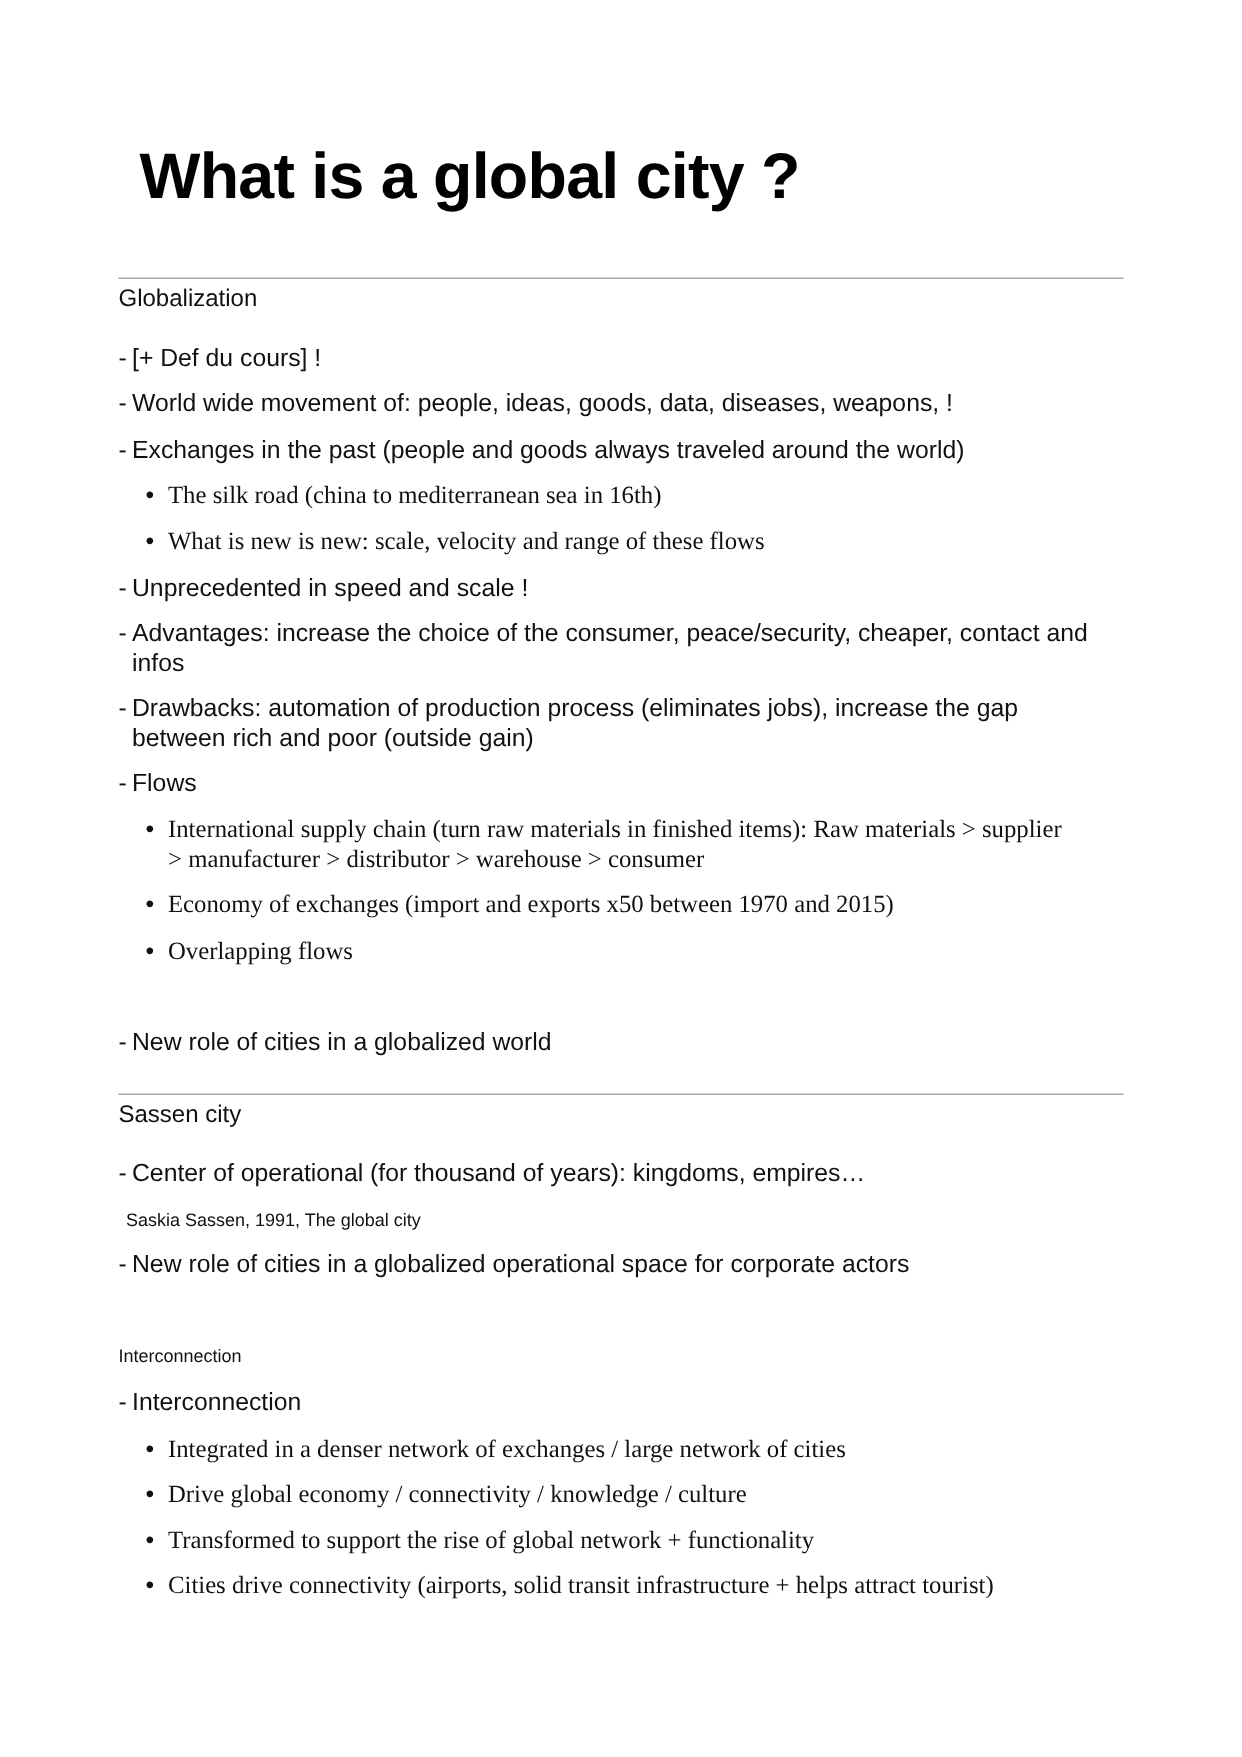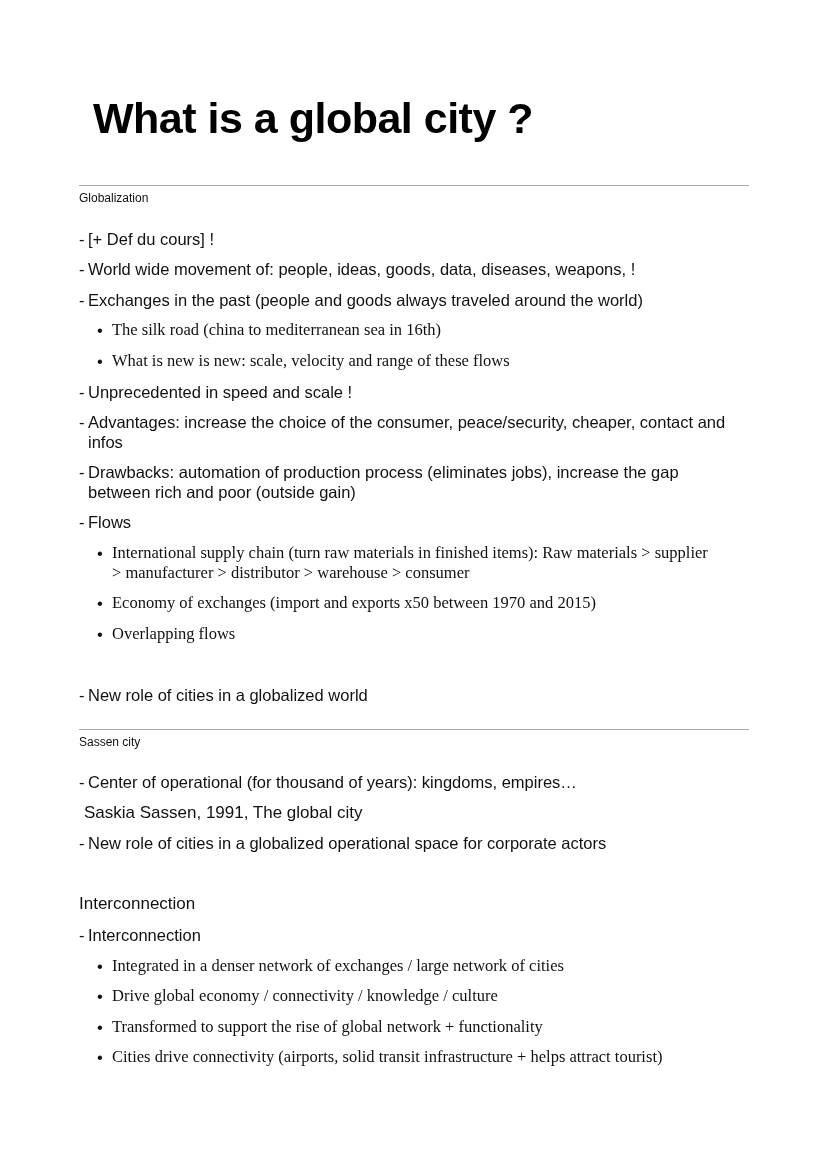--- a/index.html
+++ b/index.html
@@ -2,28 +2,28 @@
 <html><head>
 <meta charset="utf-8">
 <style>
   html, body { margin: 0; padding: 0; background: #ffffff; }
   body { width: 828px; height: 1171px; position: relative; overflow: hidden;
          font-family: "Liberation Sans", sans-serif; color: #111; }
   .page { position: absolute; left: 79px; top: 0; width: 670px; }
   h1 { position: absolute; left: 0; top: 80px; margin: 14px; font-size: 43px; font-weight: bold;
        letter-spacing: -0.5px; color: #000; white-space: nowrap; text-align: center; }
   .rule { position: absolute; left: 0; width: 670px; height: 0; border-top: 1.5px solid #a8a8a8; }
-  .section-title { position: absolute; left: 0; margin: 0; font-size: 12px; font-weight: normal; color: #111; }
+  .section-title { position: absolute; left: 0; margin: 0; font-size: 16px; font-weight: normal; color: #111; }
   .line { position: absolute; left: 0; font-size: 16.5px; line-height: 20px; color: #111; }
   .dash { position: absolute; left: 0; top: 0; width: 12px; }
   .dash-text { display: block; margin-left: 9px; width: 655px; }
   .bullet-row { position: absolute; left: 16px; font-size: 16.5px; line-height: 20px; }
   .bullet { position: absolute; left: 2px; top: 0; }
   .bullet-text { display: block; margin-left: 17px; width: 640px; font-family: Liberation Serif, serif; }
-  .plain { position: absolute; font-size: 17px; line-height: 20px; }
+  .plain { position: absolute; font-size: 12px; line-height: 20px; }
 </style>
 </head>
 <body>
 
 <div class="page">
   <h1>What is a global city ?</h1>
 
   <div class="rule" style="top:185px"></div>
   <h2 class="section-title" style="top:191px">Globalization</h2>
 

